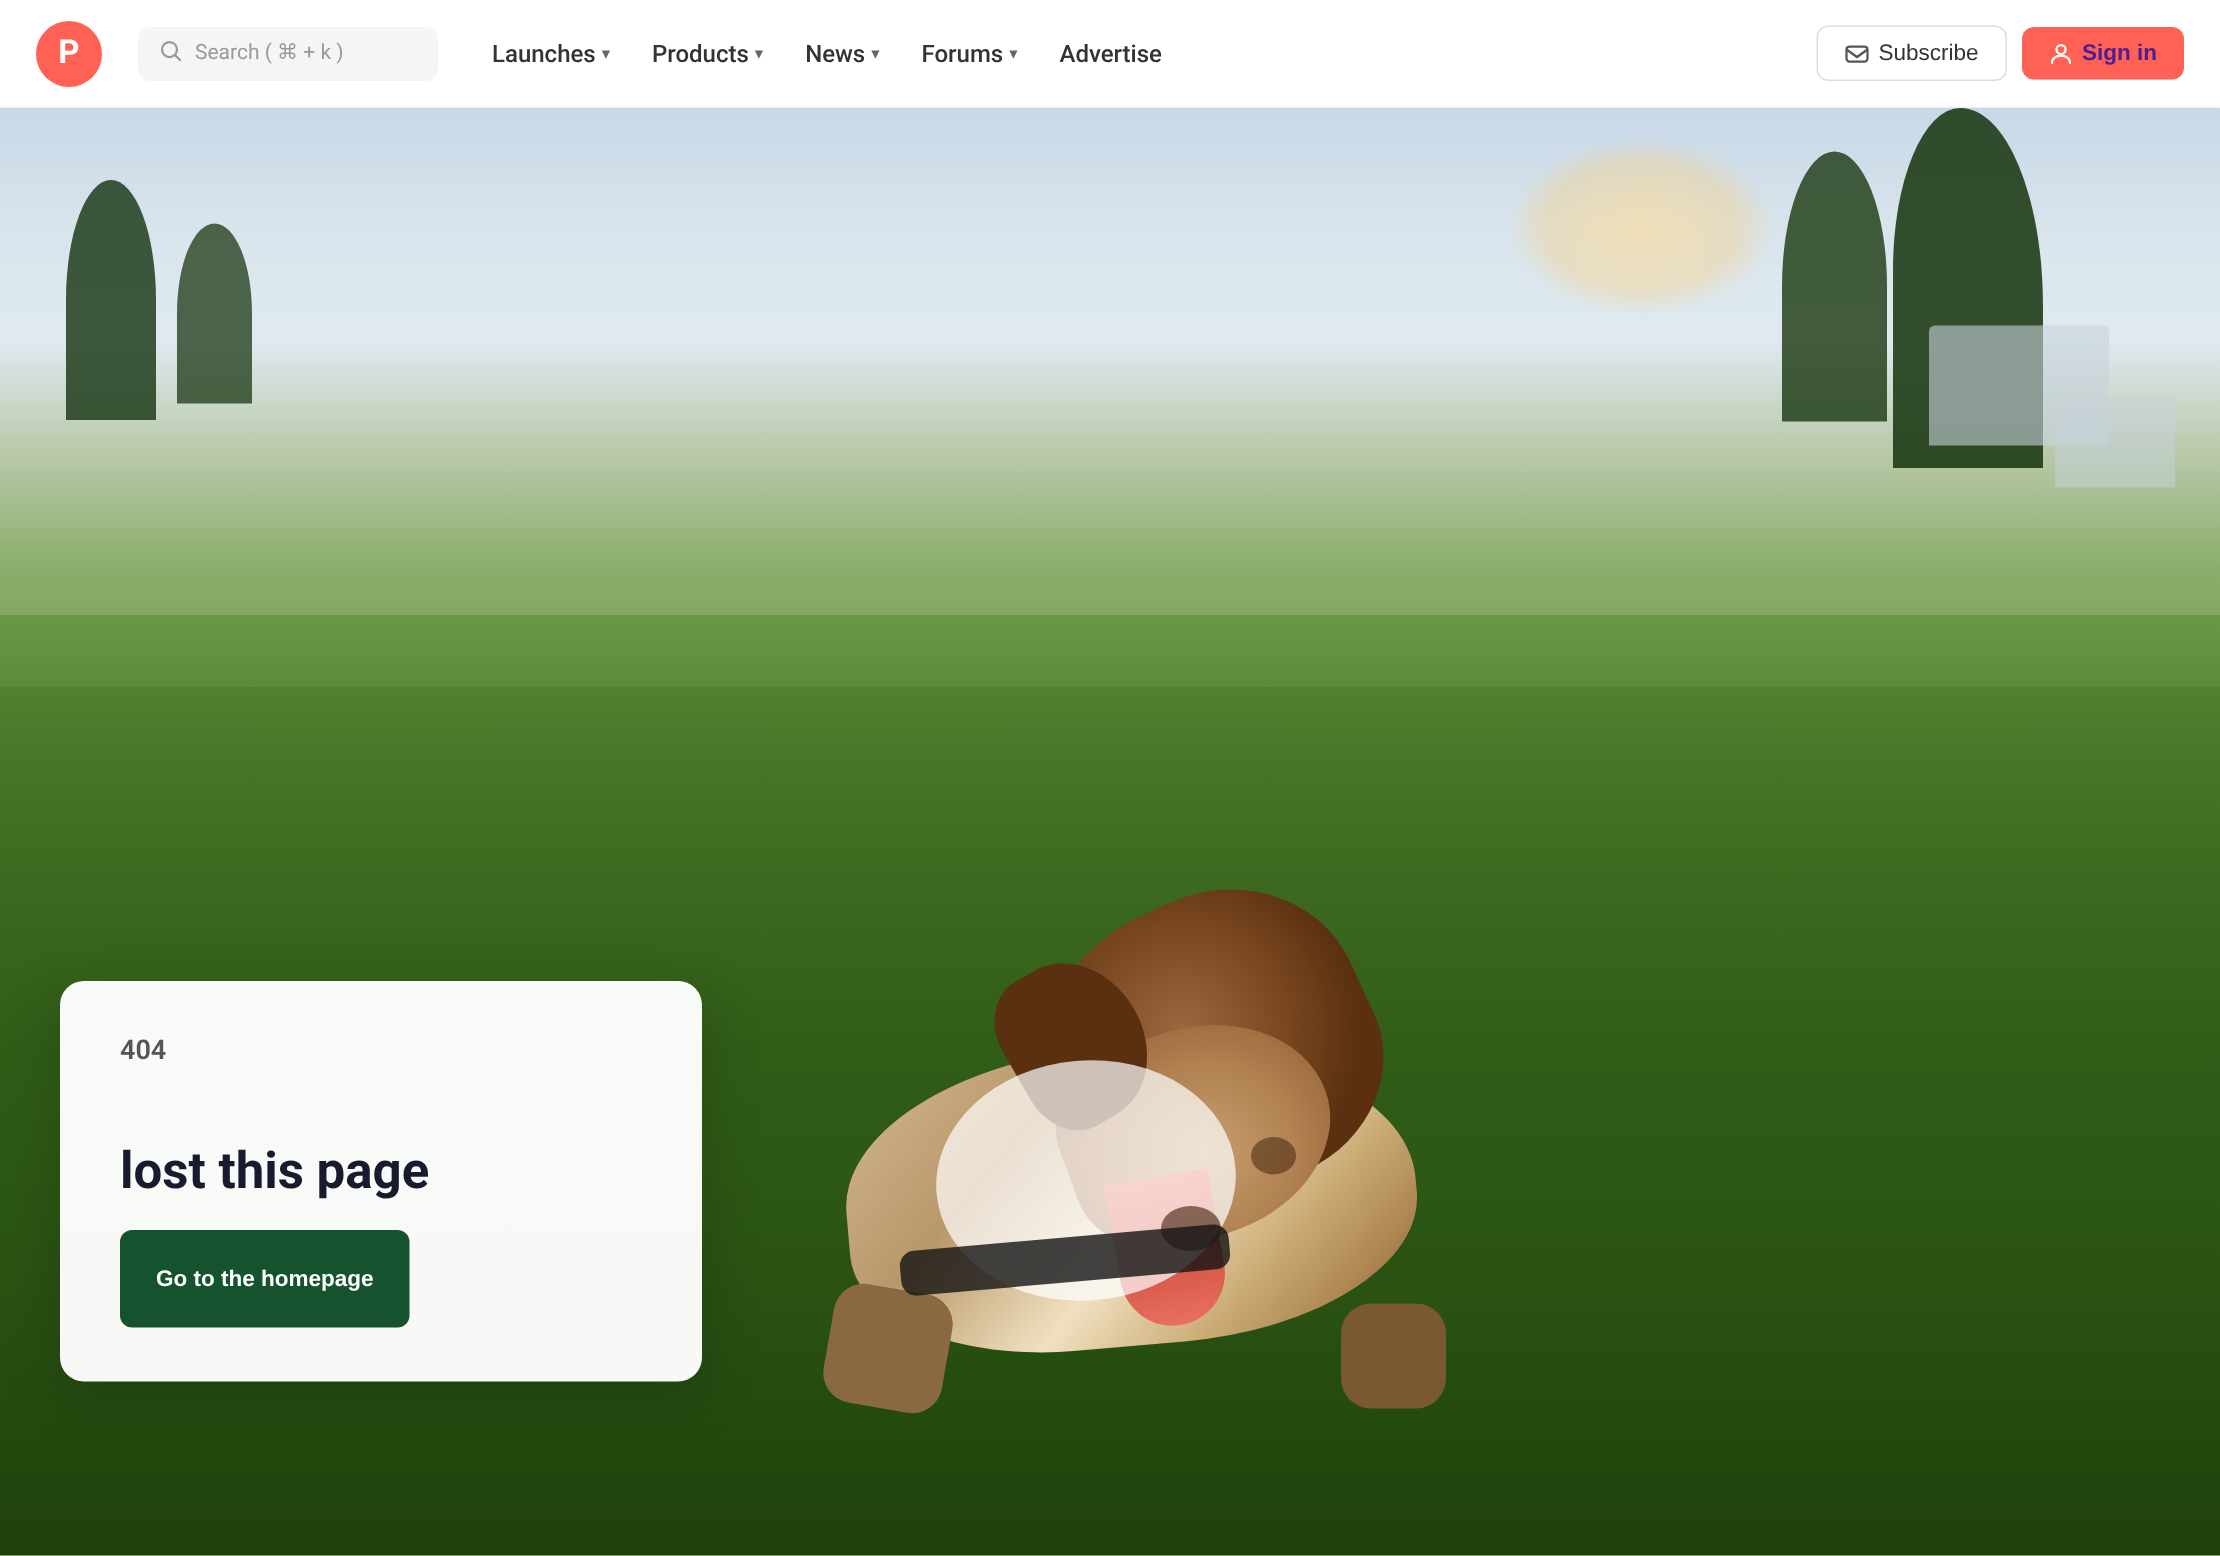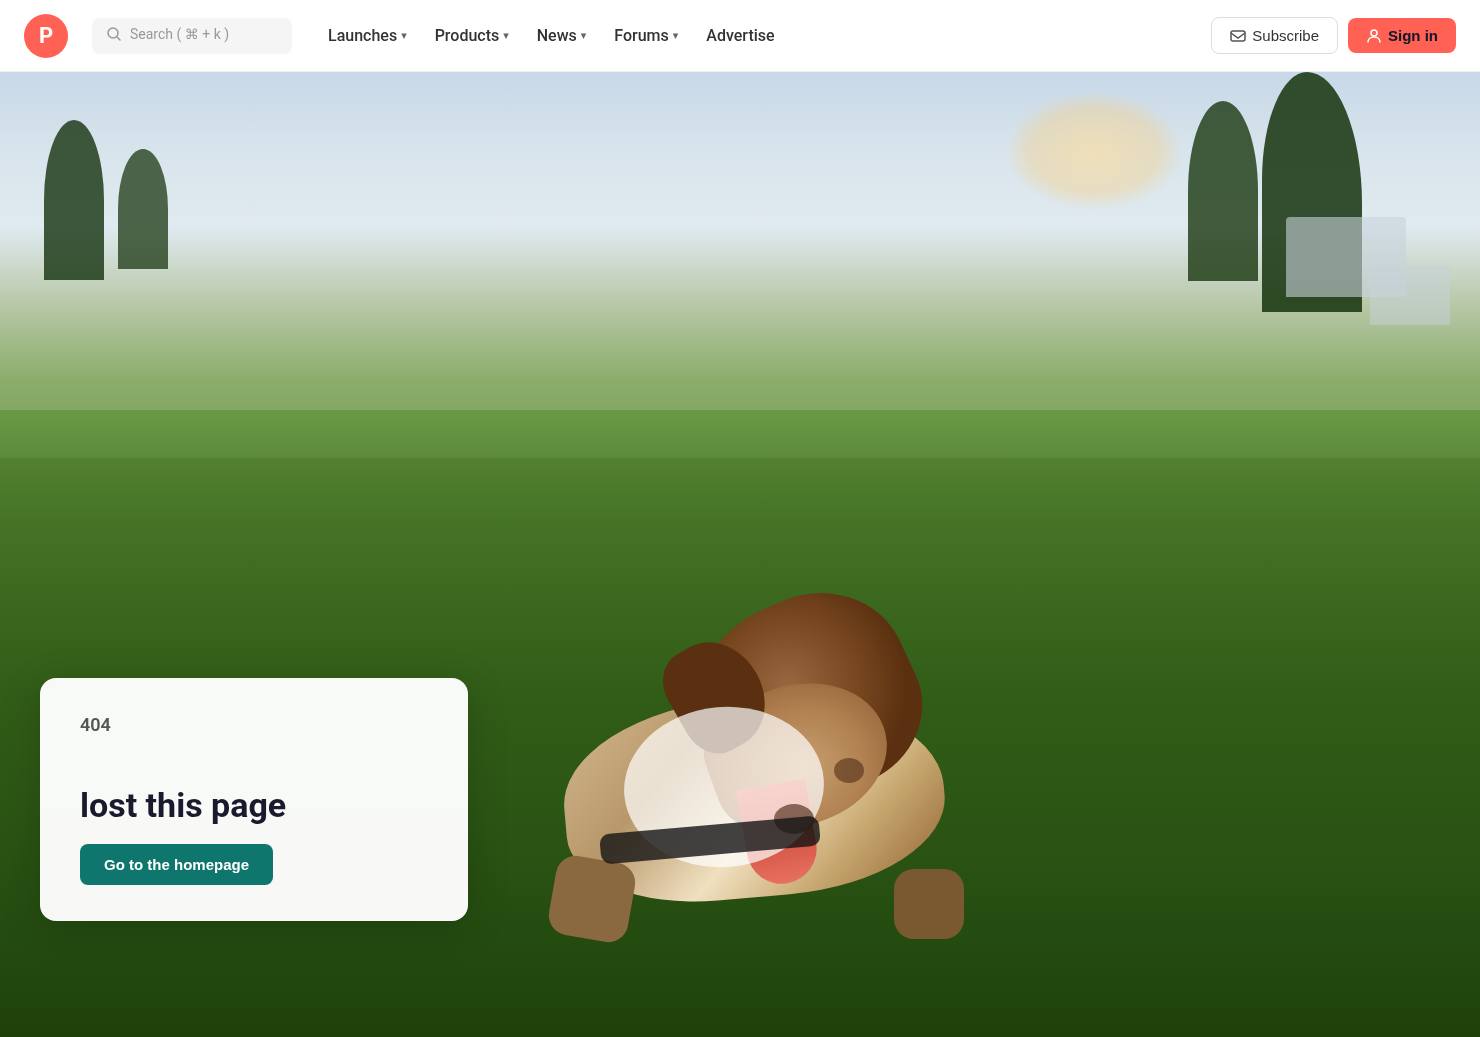--- a/index.html
+++ b/index.html
@@ -68,21 +68,21 @@
       color: #333;
       cursor: pointer;
       white-space: nowrap;
     }
     .signin-btn {
       display: flex; align-items: center; gap: 6px;
       padding: 9px 18px;
       background: #ff6154;
       border: none;
       border-radius: 8px;
-      color: #0f172a;
+      color: #4c1d95;
       font-size: 15px;
       font-weight: 600;
       cursor: pointer;
       white-space: nowrap;
     }
 
     
     .hero {
       position: absolute;
       top: 72px; left: 0; right: 0;
@@ -147,22 +147,22 @@
       margin-bottom: 18px;
     }
     .error-desc {
       font-size: 15px;
       color: #666;
       line-height: 1.6;
       margin-bottom: 28px;
     }
     .homepage-btn {
       display: inline-block;
-      padding: 12px 24px;
-      background: #0f766e;
+      padding: 24px 24px;
+      background: #14532d;
       color: #fff;
       border: none;
       border-radius: 8px;
       font-size: 15px;
       font-weight: 600;
       cursor: pointer;
       text-decoration: none;
     }
   </style>
 </head>

